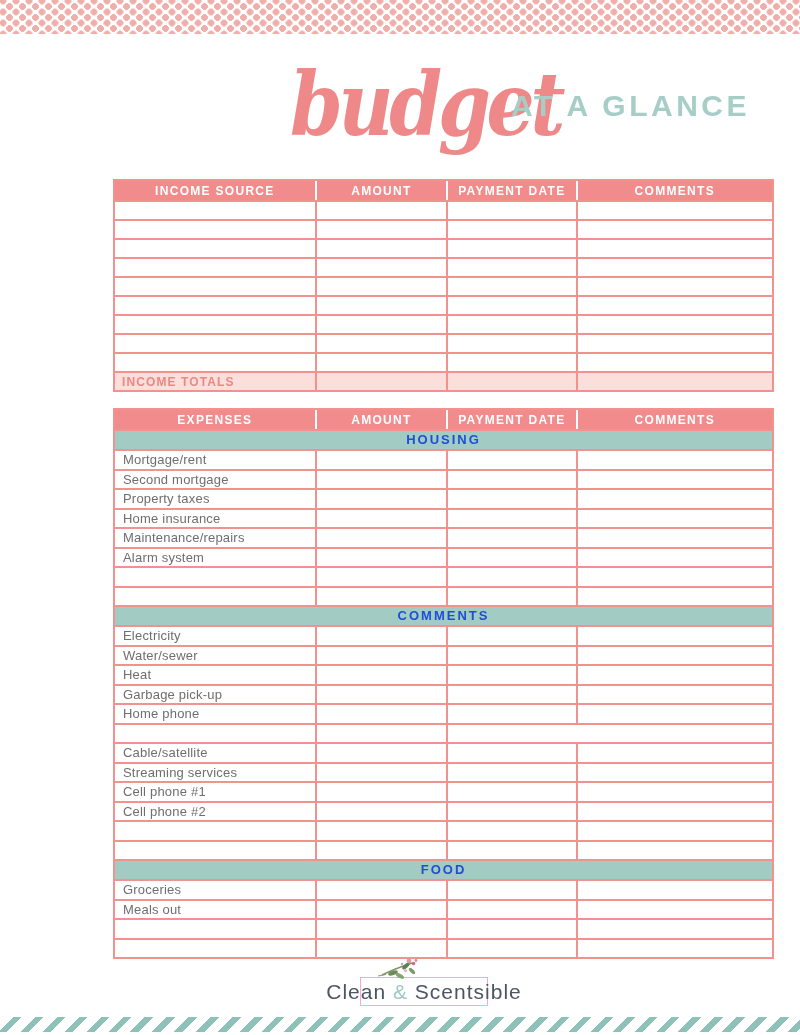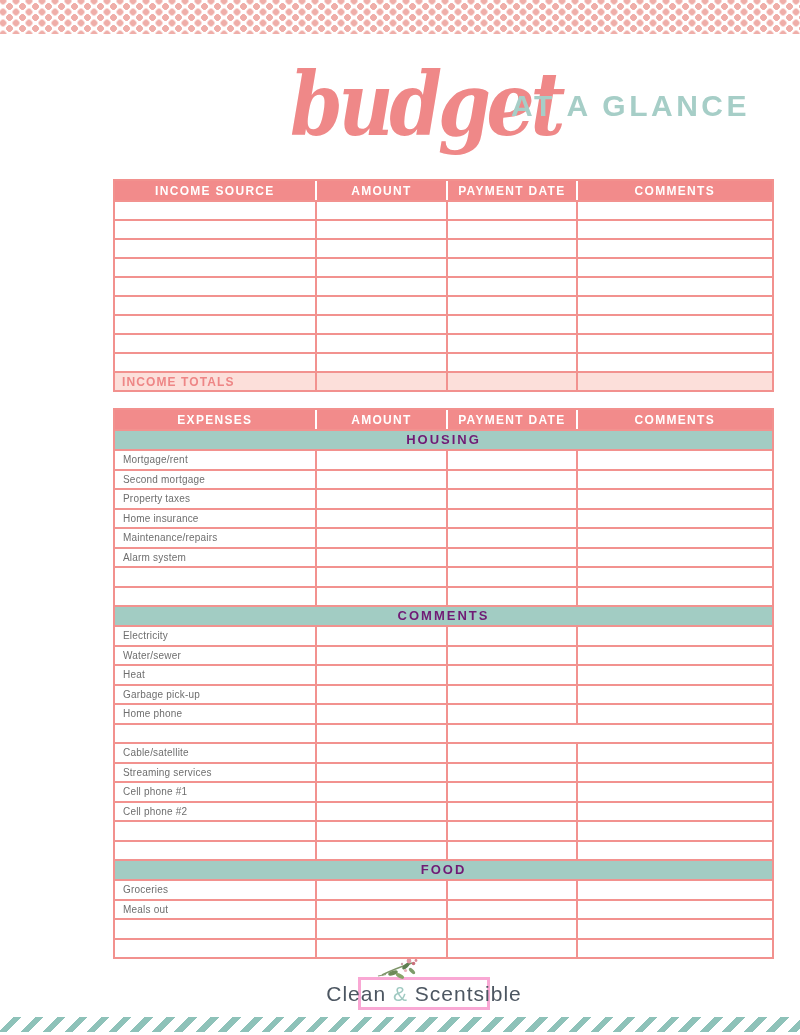--- a/index.html
+++ b/index.html
@@ -39,39 +39,39 @@
     display:flex;align-items:center;justify-content:center;
     color:#ffffff;font-size:12px;font-weight:bold;letter-spacing:1.3px;overflow:hidden;
   }
   .header-row > .h-cell + .h-cell{border-left:2px solid #ffffff;}
   .body-row{height:17.5px;background:#fff;}
   .income-t .body-row{height:17px;}
   .t-row > .cell + .cell{border-left:2px solid #f2928f;}
   .cell{overflow:hidden;}
   .label-cell{
     display:flex;align-items:center;padding-left:8px;
-    color:#6e6e6e;font-size:10px;letter-spacing:0.2px;
+    color:#6e6e6e;font-size:13px;letter-spacing:0.2px;
   }
   .totals-row{background:#fcdfda;height:17px;}
   .totals-label{
     display:flex;align-items:center;padding-left:7px;
     color:#ee8686;font-size:12px;font-weight:bold;letter-spacing:1.1px;
   }
   .band-row{
     display:block;height:18px;background:#a2ccc3;
-    color:#701a75;font-size:13px;font-weight:bold;letter-spacing:2px;
+    color:#1d4ed8;font-size:13px;font-weight:bold;letter-spacing:2px;
     text-align:center;line-height:18px;
   }
   
   .footer{
     position:absolute;top:957px;left:0;width:100%;
     display:flex;flex-direction:column;align-items:center;
   }
   .sprig{display:block;margin-bottom:-10px;position:relative;z-index:2;}
-  .logo-box{position:relative;width:126px;height:27px;border:3px solid #f9a8d4;margin-left:48px;}
+  .logo-box{position:relative;width:126px;height:27px;border:1px solid #f9a8d4;margin-left:48px;}
   .logo-text{
     position:absolute;left:50%;top:50%;transform:translate(-50%,-50%);
     white-space:nowrap;color:#4c5661;font-size:21px;letter-spacing:1px;
   }
   .amp{color:#9fc9c1;}
   
   .stripes-band{
     position:absolute;left:0;bottom:3px;width:100%;height:15px;
     background:repeating-linear-gradient(135deg, rgba(0,0,0,0) 0 9.5px, #8ec2b9 9.5px 15.5px);
   }

